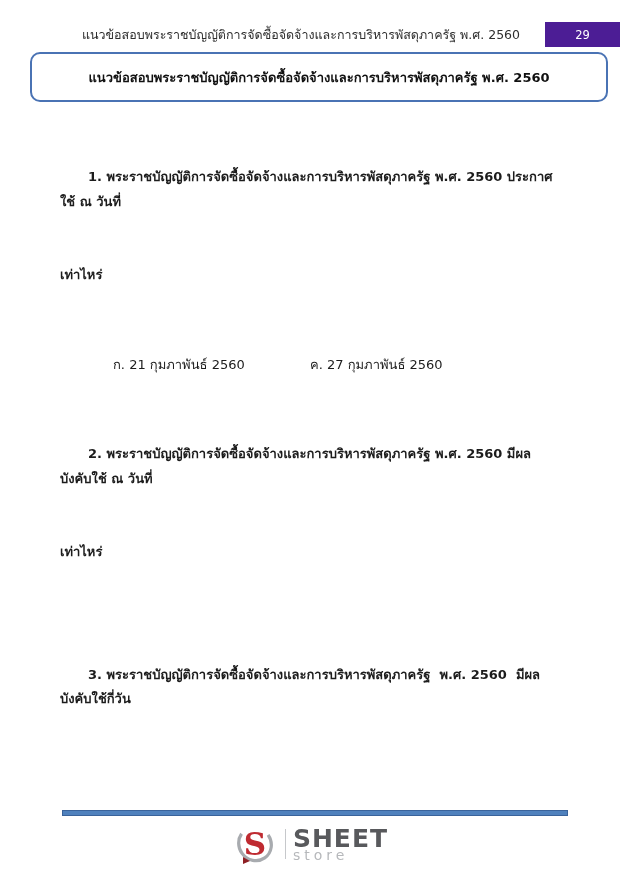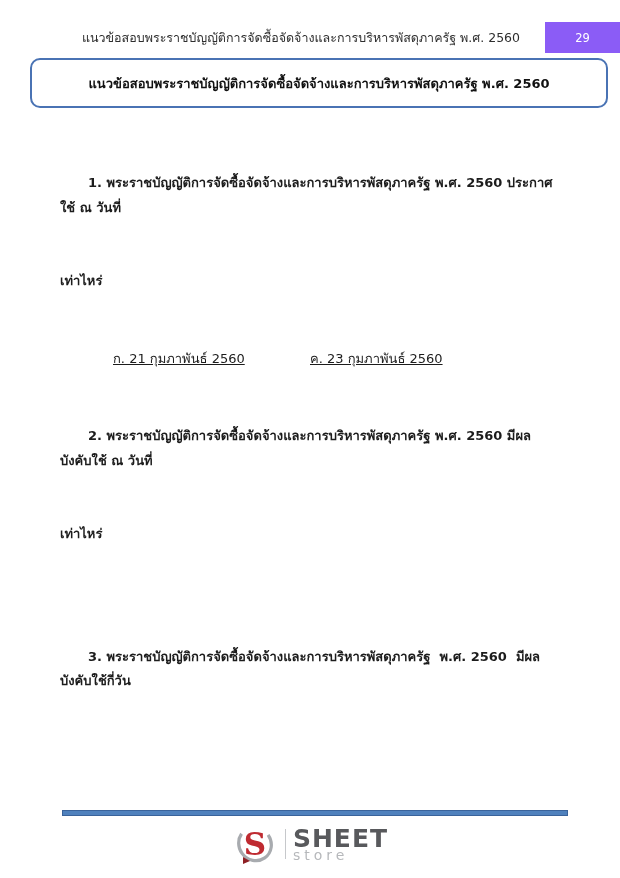--- a/index.html
+++ b/index.html
@@ -9,40 +9,40 @@
     background: #ffffff;
     font-family: "DejaVu Sans", "Liberation Sans", sans-serif;
     color: #1c1c1c;
   }
   .page { position: relative; width: 620px; height: 878px; overflow: hidden; background: #fff; }
 
   
   .page-header { display: flex; align-items: center; justify-content: flex-end; padding-top: 22px; gap: 25px; }
   .running-title { font-size: 12.5px; color: #2e2e2e; white-space: nowrap; }
   .page-number {
-    width: 75px; height: 31px; background: #8b5cf6; color: #ffffff;
+    width: 75px; height: 25px; background: #4c1d95; color: #ffffff;
     font-size: 11.5px; display: flex; align-items: center; justify-content: center;
     flex: 0 0 auto;
   }
 
   
   .title-box {
     margin: 5px 12px 0 30px; height: 50px;
     border: 2px solid #4a73b4; border-radius: 10px;
     display: flex; align-items: center; justify-content: center;
     font-weight: bold; font-size: 13px; color: #111;
     text-align: center; padding: 0 10px;
   }
 
   
   .content { padding: 14px 62px 0 60px; font-size: 13px; line-height: 24.5px; }
   .q-head { margin: 0; font-weight: bold; white-space: pre-wrap; }
   .q-line { display: block; }
   .q-line:first-child { text-indent: 28px; }
-  .opts { margin: 4px; text-decoration: underline; }
+  .opts { margin: 16px; }
   .opt { margin: 0; white-space: pre-wrap; text-indent: 53px; }
   .opts.two-col { display: grid; grid-template-columns: 197px 1fr; margin-left: 53px; }
   .opts.two-col .opt { text-indent: 0; }
 
   
   .page-footer { position: absolute; left: 0; right: 0; top: 810px; }
   .footer-bar { margin: 0 52px 0 62px; height: 6px; background: #4f81bd; border: 1px solid #3a639b; }
   .brand { display: flex; align-items: center; justify-content: center; margin-top: 5px; gap: 7px; }
   .brand-divider { width: 1px; height: 30px; background: #c6c8cb; }
   .brand-text { display: flex; flex-direction: column; align-items: flex-start; }
@@ -65,21 +65,21 @@
 
   <div class="content">
 
     <section class="question">
       <p class="q-head">
         <span class="q-line">1. พระราชบัญญัติการจัดซื้อจัดจ้างและการบริหารพัสดุภาครัฐ พ.ศ. 2560 ประกาศใช้ ณ วันที่</span>
         <span class="q-line">เท่าไหร่</span>
       </p>
       <div class="opts two-col">
         <p class="opt">ก. 21 กุมภาพันธ์ 2560</p>
-        <p class="opt">ค. 23 กุมภาพันธ์ 2560</p>
+        <p class="opt">ค. 27 กุมภาพันธ์ 2560</p>
       </div>
     </section>
 
     <section class="question">
       <p class="q-head">
         <span class="q-line">2. พระราชบัญญัติการจัดซื้อจัดจ้างและการบริหารพัสดุภาครัฐ พ.ศ. 2560 มีผลบังคับใช้ ณ วันที่</span>
         <span class="q-line">เท่าไหร่</span>
       </p>
     </section>
 

